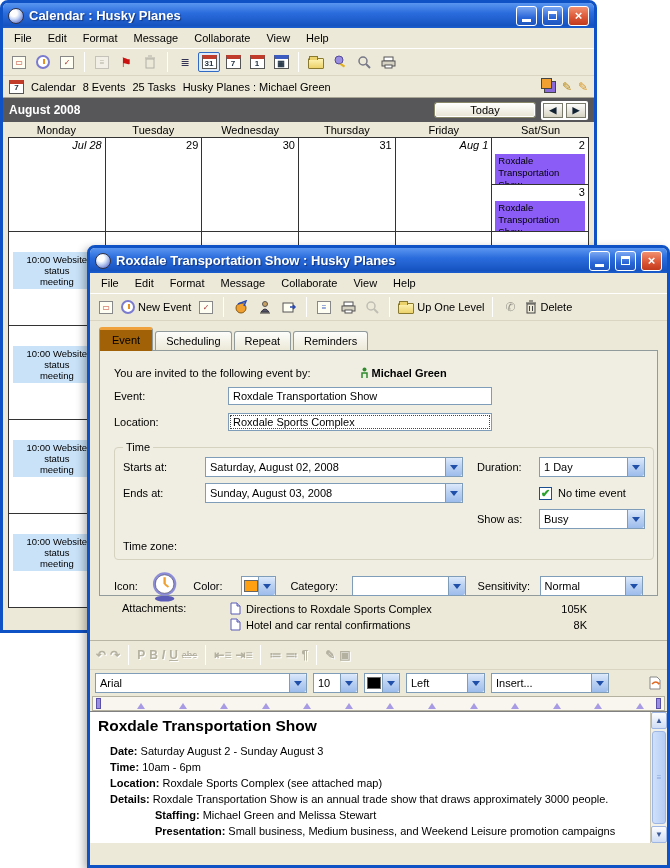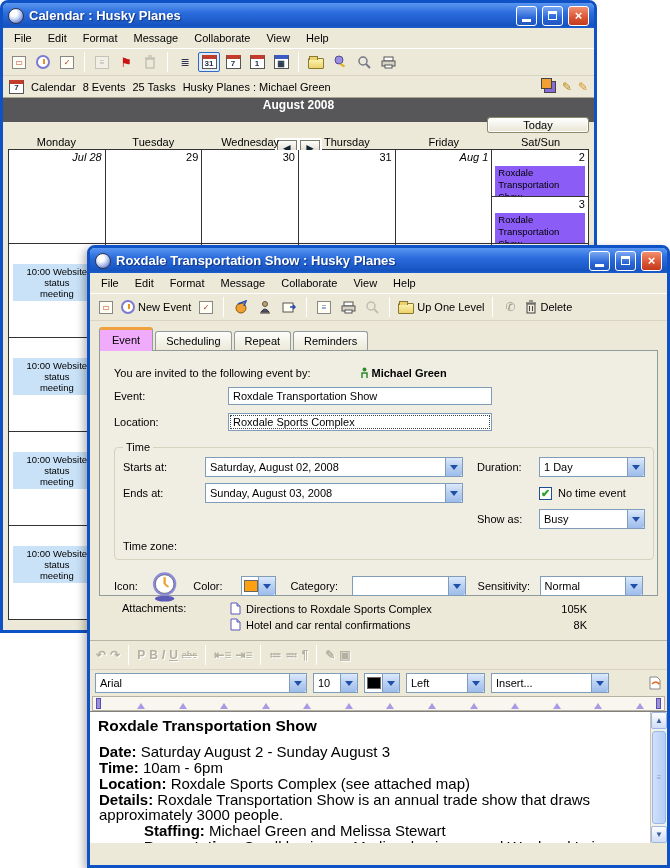--- a/index.html
+++ b/index.html
@@ -53,51 +53,51 @@
   .pencil-g { color:#b8860b; font-size:12px; }
   
   .infobar { display:flex; align-items:center; gap:7px; padding:2px 6px; font-size:11px;
     height:22px; border-bottom:1px solid #a9a594; background:#ece9d8; }
   .infobar .right { margin-left:auto; display:flex; gap:6px; align-items:center; }
   .sq-cat { width:12px; height:12px; background:#8a6ad8; border:1px solid #444; position:relative; }
   .sq-cat::before { content:""; position:absolute; left:-4px; top:-4px; width:9px; height:9px;
     background:#f0a030; border:1px solid #444; }
   
   .cal-head { height:24px; background:#57575a; color:#fff; display:flex; align-items:center;
-    gap:6px; padding:0 6px; font-size:12px; font-weight:bold;flex-direction:column; }
+    gap:6px; padding:0 6px; font-size:12px; font-weight:bold; }
   .today-btn { margin-left:auto; width:100px; height:14px;
     background:linear-gradient(#fefefd,#e9e6d6); border:1px solid #fff; border-radius:2px;
     color:#000; font-size:11px; font-weight:normal; display:flex; align-items:center;
     justify-content:center; box-shadow:0 0 0 1px #89896a; }
   .navpair { display:flex; gap:3px; background:#fff; padding:2px; border-radius:2px; }
   .nav-btn { width:20px; height:15px; background:linear-gradient(#fdfdfc,#d8d4c4);
     border:1px solid #7a7a6a; font-size:9px; color:#123; display:flex; align-items:center;
     justify-content:center; }
   .dow-row { display:grid; grid-template-columns:repeat(6,1fr); font-size:11px;
-    text-align:center; padding:14px 5px 1px; }
+    text-align:center; padding:2px 5px 1px; }
   .cal-grid { margin:0 5px; display:grid; grid-template-columns:repeat(6,1fr);
     grid-auto-rows:94px; border-top:1px solid #333; border-left:1px solid #333;
     background:#fff; }
   .cell { border-right:1px solid #333; border-bottom:1px solid #333; background:#fff;
     font-size:11px; overflow:hidden; }
   .dnum { text-align:right; padding:1px 3px; }
   .dnum.it { font-style:italic; }
   .half { height:50%; border-bottom:1px solid #333; overflow:hidden; }
   .half:last-child { border-bottom:none; }
   .pre { white-space:pre-line; }
   .evt-orange { margin:1px 2px; background:#8b5cf6; border:1px solid #fff;
     font-size:9.5px; line-height:12px; padding:1px 3px; color:#000; }
   .evt-blue { margin:20px 4px 0; background:#c9e2f8; text-align:center;
     font-size:9.5px; line-height:11px; padding:2px 1px; color:#000; }
   
   .tabs { display:flex; padding:6px 9px 0; align-items:flex-end; }
   .tab { border:1px solid #919b9c; border-bottom:none; border-radius:3px 3px 0 0;
     padding:3px 10px; font-size:11px; background:linear-gradient(#fdfdfb,#ece9d8);
     position:relative; top:0; margin-right:2px; }
-  .tab.active { background:#f0abfc; border-top:3px solid #efa23c; padding:4px 12px 5px;
+  .tab.active { background:#a16207; border-top:3px solid #efa23c; padding:4px 12px 5px;
     z-index:2; margin-bottom:-1px; }
   .tab-panel { margin:0 9px; border:1px solid #919b9c; background:#f0eee2; height:246px;
     position:relative; z-index:1; padding-top:12px; }
   .frow { display:flex; align-items:center; padding:4px 14px; font-size:11px; }
   .lbl { width:114px; flex:none; }
   .txt { width:264px; height:18px; border:1px solid #7f9db9; background:#fff;
     font-size:11px; padding:1px 4px; display:flex; align-items:center; }
   .txt.focus { outline:1px dotted #444; outline-offset:-3px; }
   .combo { height:20px; border:1px solid #7f9db9; background:#fff; display:flex;
     align-items:center; font-size:11px; padding-left:4px; }
@@ -128,21 +128,21 @@
   .ruler { height:15px; margin:0 2px; background:#f8f6ee; border:1px solid #b5b1a0;
     display:flex; align-items:center; position:relative; padding:0 3px; }
   .rbar { width:5px; height:11px; background:#9a8ee0; border:1px solid #5a50a8; flex:none; }
   .rtri-row { flex:1; display:flex; justify-content:space-between; margin:4px 12px 0 36px; }
   .rtri { width:0; height:0; border-left:4px solid transparent; border-right:4px solid transparent;
     border-bottom:6px solid #a89ae4; }
   
   .editor { background:#fff; border-top:1px solid #808080; height:132px; display:flex; }
   .edoc { flex:1; padding:2px 6px 0 8px; overflow:hidden; }
   .edoc h1 { font-size:15.5px; margin:3px 0 9px; }
-  .bline { font-size:15px; line-height:15px; margin:1px 1px; }
+  .bline { font-size:11px; line-height:15px; margin:1px 12px; }
   .bline.ind { padding-left:45px; }
   .sbar { width:17px; flex:none; background:#f1f1e9; border-left:1px solid #c9c5b5;
     display:flex; flex-direction:column; }
   .sbtn { height:17px; background:linear-gradient(#fdfdfd,#cfddf5); border:1px solid #9eb6e4;
     border-radius:2px; color:#3a5a9c; font-size:8px; display:flex; align-items:center;
     justify-content:center; flex:none; }
   .sthumb { margin:2px 1px; flex:1; background:linear-gradient(90deg,#cfe0fa,#b5cdf5);
     border:1px solid #9eb6e4; border-radius:3px; display:flex; align-items:center;
     justify-content:center; color:#8aa6d8; font-size:8px; letter-spacing:0; }
   .strip { height:12px; background:#ece9d8; }

